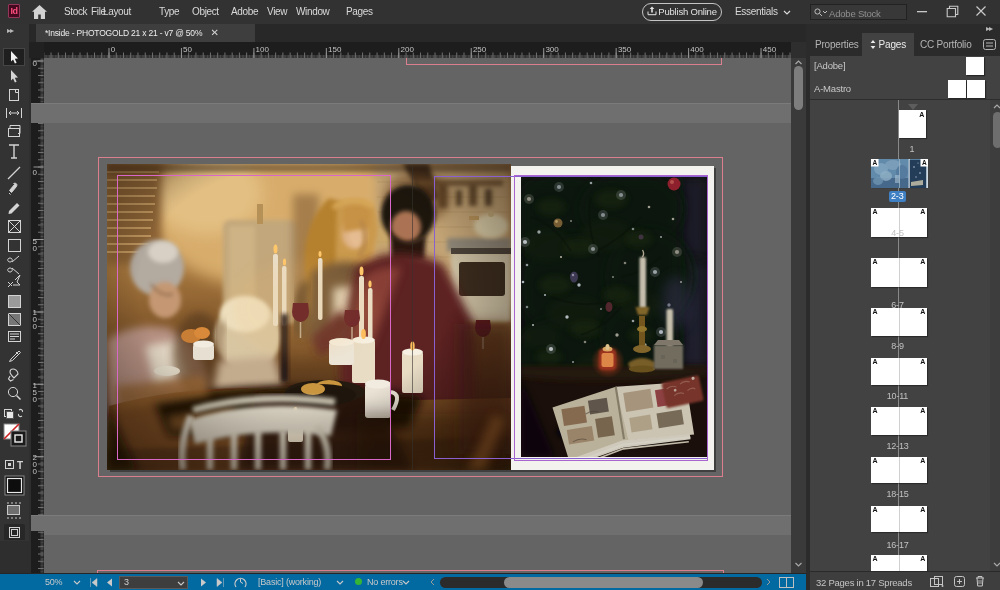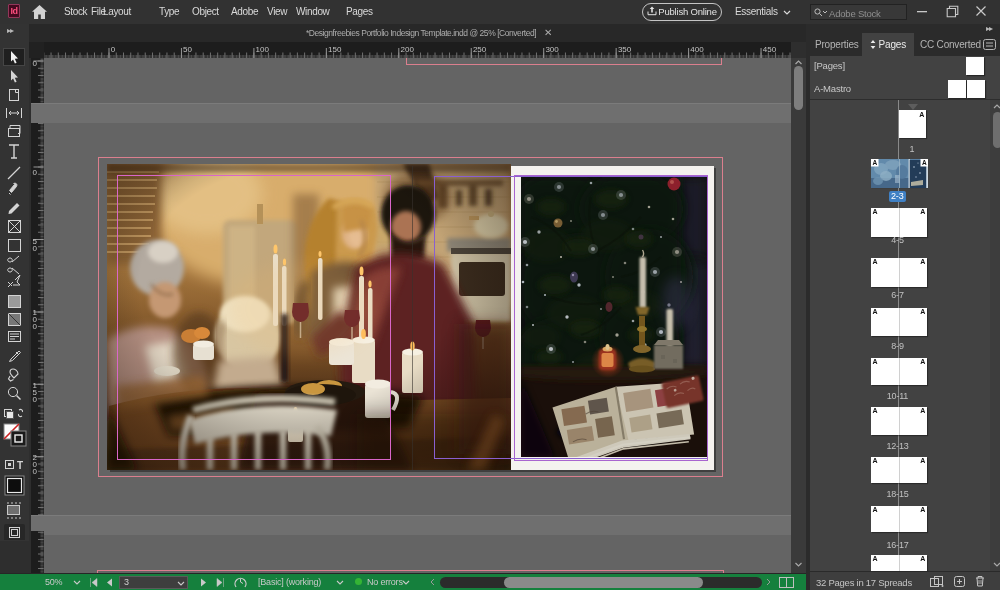--- a/index.html
+++ b/index.html
@@ -16,21 +16,21 @@
 #corner{position:absolute;left:29px;top:42px;width:15px;height:16px;background:#212121}
 #hruler{position:absolute;left:44px;top:42px;width:747px;height:16px;background:#1d1d1d}
 #canvas{position:absolute;left:44px;top:58px;width:747px;height:515px;background:#646464;overflow:hidden}
 .band{position:absolute;left:-44px;width:791px;height:20px;background:#6f6f6f;border-top:1px solid #7b7b7b}
 .pink{position:absolute;border:1px solid #db7f8e}
 .gline{position:absolute}
 #vruler{position:absolute;left:29px;top:58px;width:15px;height:515px;pointer-events:none}
 .vseg{position:absolute;left:2px;width:13px;background:#1d1d1d}
 #vsb{position:absolute;left:791px;top:58px;width:15px;height:515px;background:#3a3a3a}
 #vsb .thumb{position:absolute;left:3px;top:8px;width:9px;height:44px;background:#7d7d7d;border-radius:5px}
-#statusbar{position:absolute;left:0;top:573px;width:806px;height:17px;background:#15803d;border-top:1px solid #262626;color:#c9c9c9;font-size:9px;letter-spacing:-0.2px}
+#statusbar{position:absolute;left:0;top:573px;width:806px;height:17px;background:#0369a1;border-top:1px solid #262626;color:#c9c9c9;font-size:9px;letter-spacing:-0.2px}
 #statusbar .s{position:absolute;top:3px}
 #pagefield{position:absolute;left:119px;top:2px;width:69px;height:13px;background:#3e3e3e;border:1px solid #5a5a5a;font-size:9px;color:#d0d0d0;padding-left:4px;line-height:11px}
 #hscroll{position:absolute;left:440px;top:3px;width:322px;height:11px;background:#2b2b2b;border-radius:6px}
 #hscroll .thumb{position:absolute;left:64px;top:0;width:199px;height:11px;background:#8a8a8a;border-radius:6px}
 #panel{position:absolute;left:806px;top:24px;width:194px;height:566px;background:#2b2b2b}
 #ptabs{position:absolute;left:0px;top:9px;width:194px;height:23px;color:#b4b4b4;font-size:10px;letter-spacing:-0.2px}
 #ptab-active{position:absolute;left:56px;top:0;width:52px;height:23px;background:#424242;color:#ebebeb;text-align:center;line-height:23px}
 #pbody{position:absolute;left:4px;top:32px;width:190px;height:515px;background:#424242;color:#c8c8c8;font-size:9.5px;letter-spacing:-0.2px}
 .mthumb{position:absolute;background:#ffffff;box-shadow:1px 1px 1px rgba(0,0,0,.4)}
 #plist{position:absolute;left:0;top:44px;width:180px;height:471px;overflow:hidden}
@@ -73,21 +73,21 @@
       <rect width="10" height="1.3" x="1" fill="#c9c9c9"></rect>
     </svg>
   <svg style="position:absolute;left:946px;top:5px" width="13" height="13" viewBox="0 0 13 13">
       <path d="M3.5 3.5V1.2h8.3v8.3H9.5M1.2 3.5h8.3v8.3H1.2z" fill="none" stroke="#c9c9c9" stroke-width="1.1"></path>
     </svg>
   <svg style="position:absolute;left:975px;top:5px" width="12" height="12" viewBox="0 0 12 12">
       <path d="M1.5 1.5l9 9M10.5 1.5l-9 9" stroke="#c9c9c9" stroke-width="1.2"></path>
     </svg>
 </div>
 <div id="tabstrip">
-  <div id="tab2" style="letter-spacing:-0.45px">*Designfreebies Portfolio Indesign Template.indd @ 25% [Converted] <span style="margin-left:6px;font-size:10px">✕</span></div>
+  <div id="tab1">*Inside - PHOTOGOLD 21 x 21 -  v7 @ 50% <span style="color:#d5d5d5;margin-left:6px;font-size:10px">✕</span></div>
 </div>
 <div id="toolbar">
 <div style="position:absolute;left:7px;top:2px;color:#b9b9b9;font-size:8px;letter-spacing:-1px">▸▸</div>
 <svg width="29" height="500" viewBox="0 0 29 500" style="position:absolute;left:0;top:16px">
 <g stroke="#d4d4d4" fill="none" stroke-width="1">
 <rect x="3.5" y="8.5" width="21" height="17" fill="#1f1f1f" stroke="#454545"></rect>
 <path d="M11 11l7 7.5-3.2 0.2 1.8 4-1.7 0.8-1.8-4.1L11 21.5z" fill="#f0f0f0" stroke="none"></path>
 <path d="M11 30l7 7.5-3.2 0.2 1.8 4-1.7 0.8-1.8-4.1L11 40.5z" fill="#d4d4d4" stroke="none"></path>
 <rect x="9.5" y="49.5" width="9" height="11"></rect>
         <path d="M15.5 49.5v3h3"></path>
@@ -576,28 +576,28 @@
       <line x1="7.5" y1="0" x2="7.5" y2="11" stroke="#c0c0c0"></line>
     </svg>
 </div>
 <div id="panel">
   <div style="position:absolute;right:8px;top:0px;color:#bbb;font-size:8px;letter-spacing:-1px">▸▸</div>
   <div id="ptabs">
     <span style="position:absolute;left:9px;top:6px">Properties</span>
     <div id="ptab-active"><svg width="6" height="9" viewBox="0 0 6 9" style="vertical-align:-1px">
           <path d="M3 0l2.4 3H0.6zM3 9L0.6 6h4.8z" fill="#ebebeb"></path>
         </svg> Pages</div>
-    <span style="position:absolute;left:114px;top:6px">CC Converted</span>
+    <span style="position:absolute;left:114px;top:6px">CC Portfolio</span>
     <svg style="position:absolute;left:177px;top:6px" width="13" height="11" viewBox="0 0 13 11">
         <rect x="0.5" y="0.5" width="12" height="10" rx="2" fill="none" stroke="#b4b4b4"></rect>
         <path d="M3 4h7M3 7h7" stroke="#b4b4b4"></path>
       </svg>
   </div>
   <div id="pbody">
-    <span style="position:absolute;left:4px;top:4px">[Pages]</span>
+    <span style="position:absolute;left:4px;top:4px">[Adobe]</span>
     <div class="mthumb" style="left:156px;top:1px;width:18px;height:18px"></div>
     <span style="position:absolute;left:4px;top:27px">A-Mastro</span>
     <div class="mthumb" style="left:137.5px;top:24px;width:18px;height:18px"></div>
     <div class="mthumb" style="left:156.5px;top:24px;width:18px;height:18px"></div>
     <div style="position:absolute;left:0;top:43px;width:190px;height:1px;background:#2d2d2d"></div>
     <div id="plist">
       <div id="spine"></div>
       <div style="position:absolute;left:97.5px;top:4px;width:0;height:0;border-left:5px solid transparent;border-right:5px solid transparent;border-top:6px solid #5d5d5d"></div>
       <div class="pthumb" style="left:88.5px;top:10px;width:27.5px;height:28px">
           <span class="acorner" style="right:2px;top:1px">A</span>
@@ -629,27 +629,27 @@
 <rect x="49.5" y="0" width="7.5" height="7.5" fill="#ffffff"></rect>
             <text x="50.9" y="6.3" font-size="6.5" font-weight="bold" fill="#111" font-family="Liberation Sans">A</text>
 </svg>
         </div>
       <div style="position:absolute;left:78.5px;top:91px;width:17.5px;height:10.5px;background:#3f80c4;border-radius:2px;color:#fff;font-size:9px;text-align:center;line-height:10.5px">2-3</div>
       <div class="pthumb" style="left:60.5px;top:108px;width:56.5px;height:29px">
           <span class="acorner" style="left:2px;top:0px">A</span>
           <span class="acorner" style="right:2px;top:0px">A</span>
           <span style="position:absolute;left:28px;top:0;width:1px;height:100%;background:#d0d0d0"></span>
         </div>
-        <div class="plab" style="top:135px">4-5</div>
+        <div class="plab" style="top:128px">4-5</div>
         <div class="pthumb" style="left:60.5px;top:158px;width:56.5px;height:29px">
           <span class="acorner" style="left:2px;top:0px">A</span>
           <span class="acorner" style="right:2px;top:0px">A</span>
           <span style="position:absolute;left:28px;top:0;width:1px;height:100%;background:#d0d0d0"></span>
         </div>
-        <div class="plab" style="top:190px">6-7</div>
+        <div class="plab" style="top:200px">6-7</div>
         <div class="pthumb" style="left:60.5px;top:207.5px;width:56.5px;height:28px">
           <span class="acorner" style="left:2px;top:0px">A</span>
           <span class="acorner" style="right:2px;top:0px">A</span>
           <span style="position:absolute;left:28px;top:0;width:1px;height:100%;background:#d0d0d0"></span>
         </div>
         <div class="plab" style="top:241px">8-9</div>
         <div class="pthumb" style="left:60.5px;top:258px;width:56.5px;height:27px">
           <span class="acorner" style="left:2px;top:0px">A</span>
           <span class="acorner" style="right:2px;top:0px">A</span>
           <span style="position:absolute;left:28px;top:0;width:1px;height:100%;background:#d0d0d0"></span>

